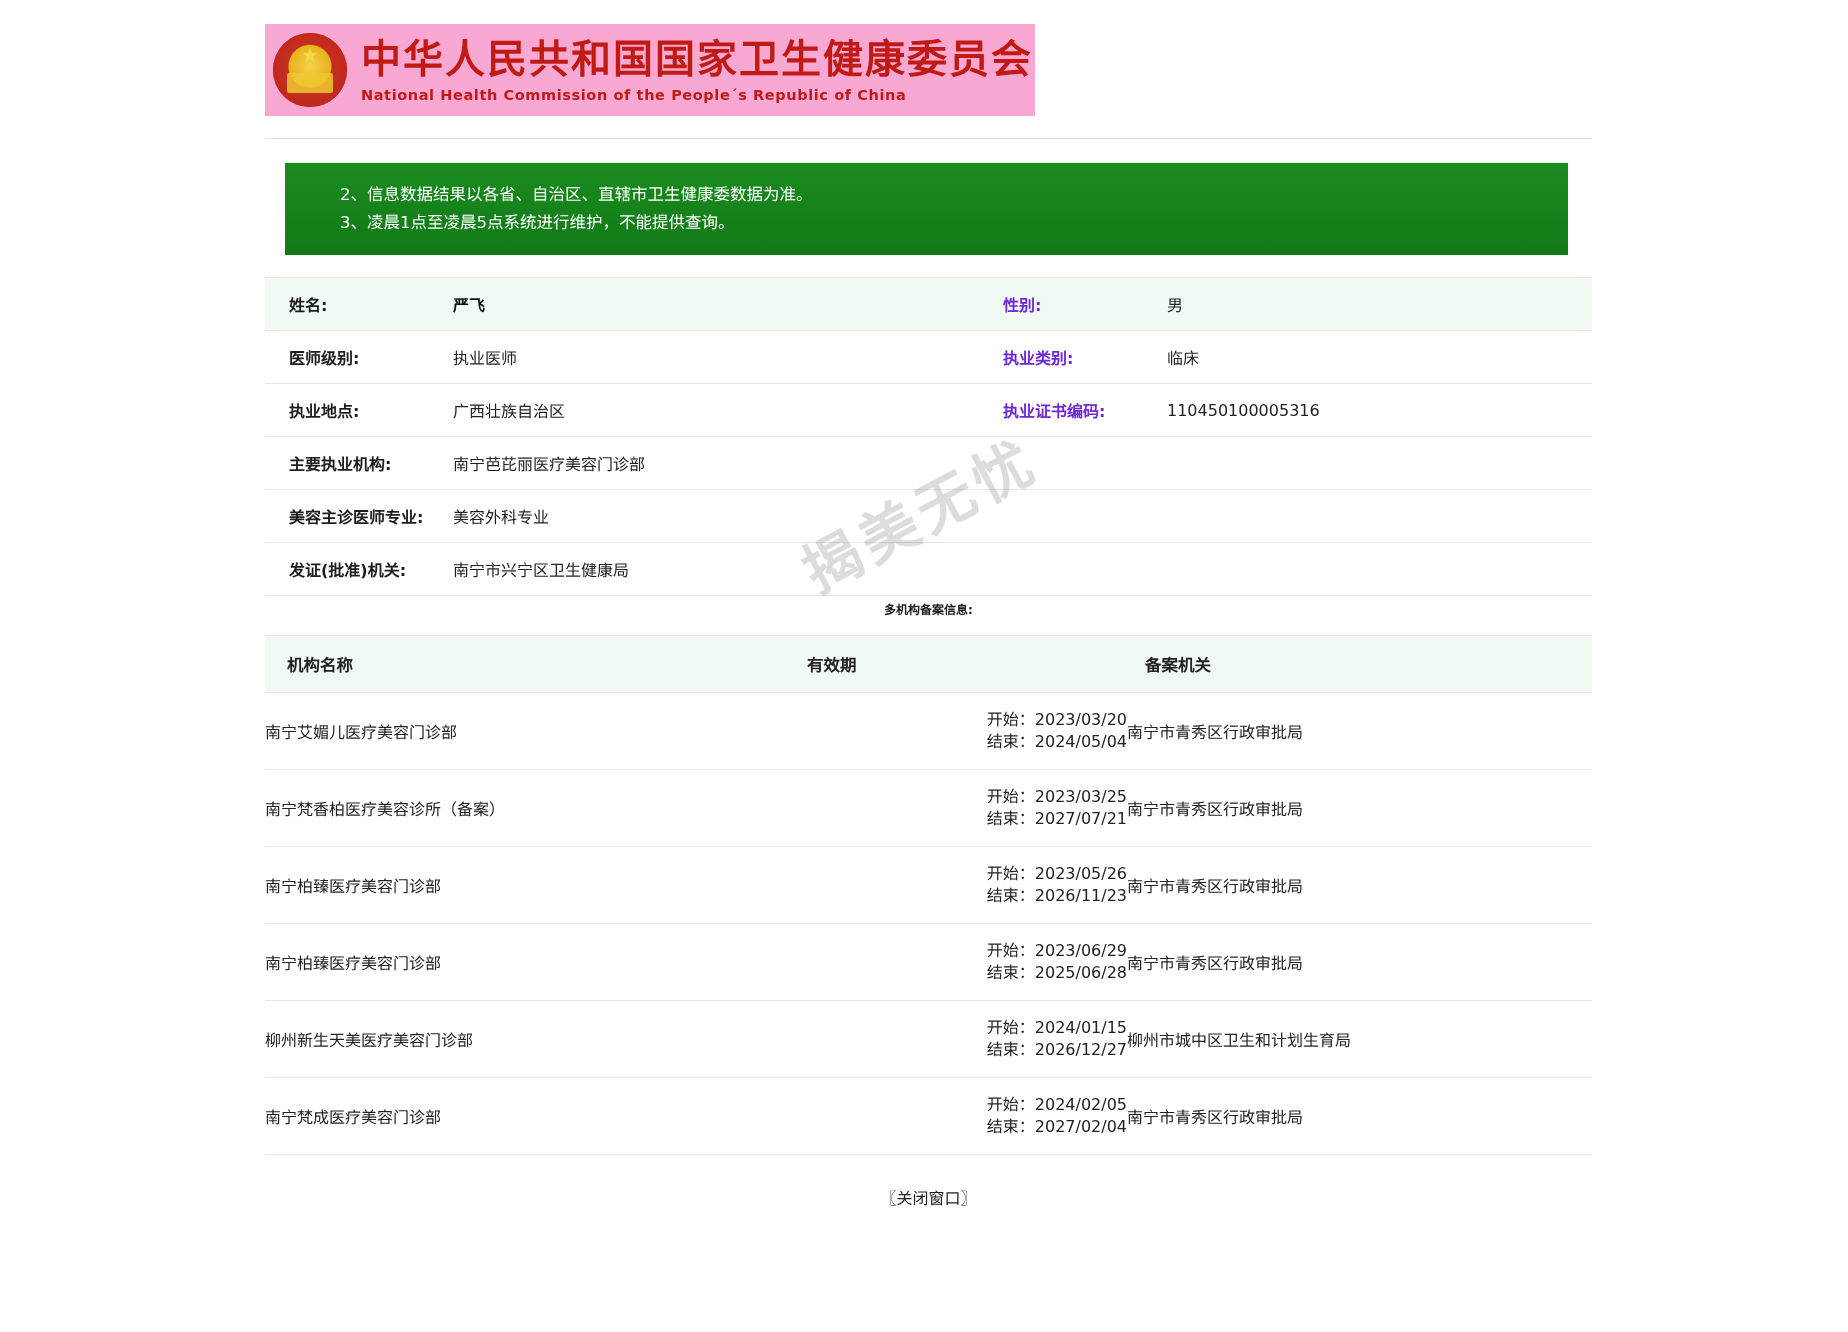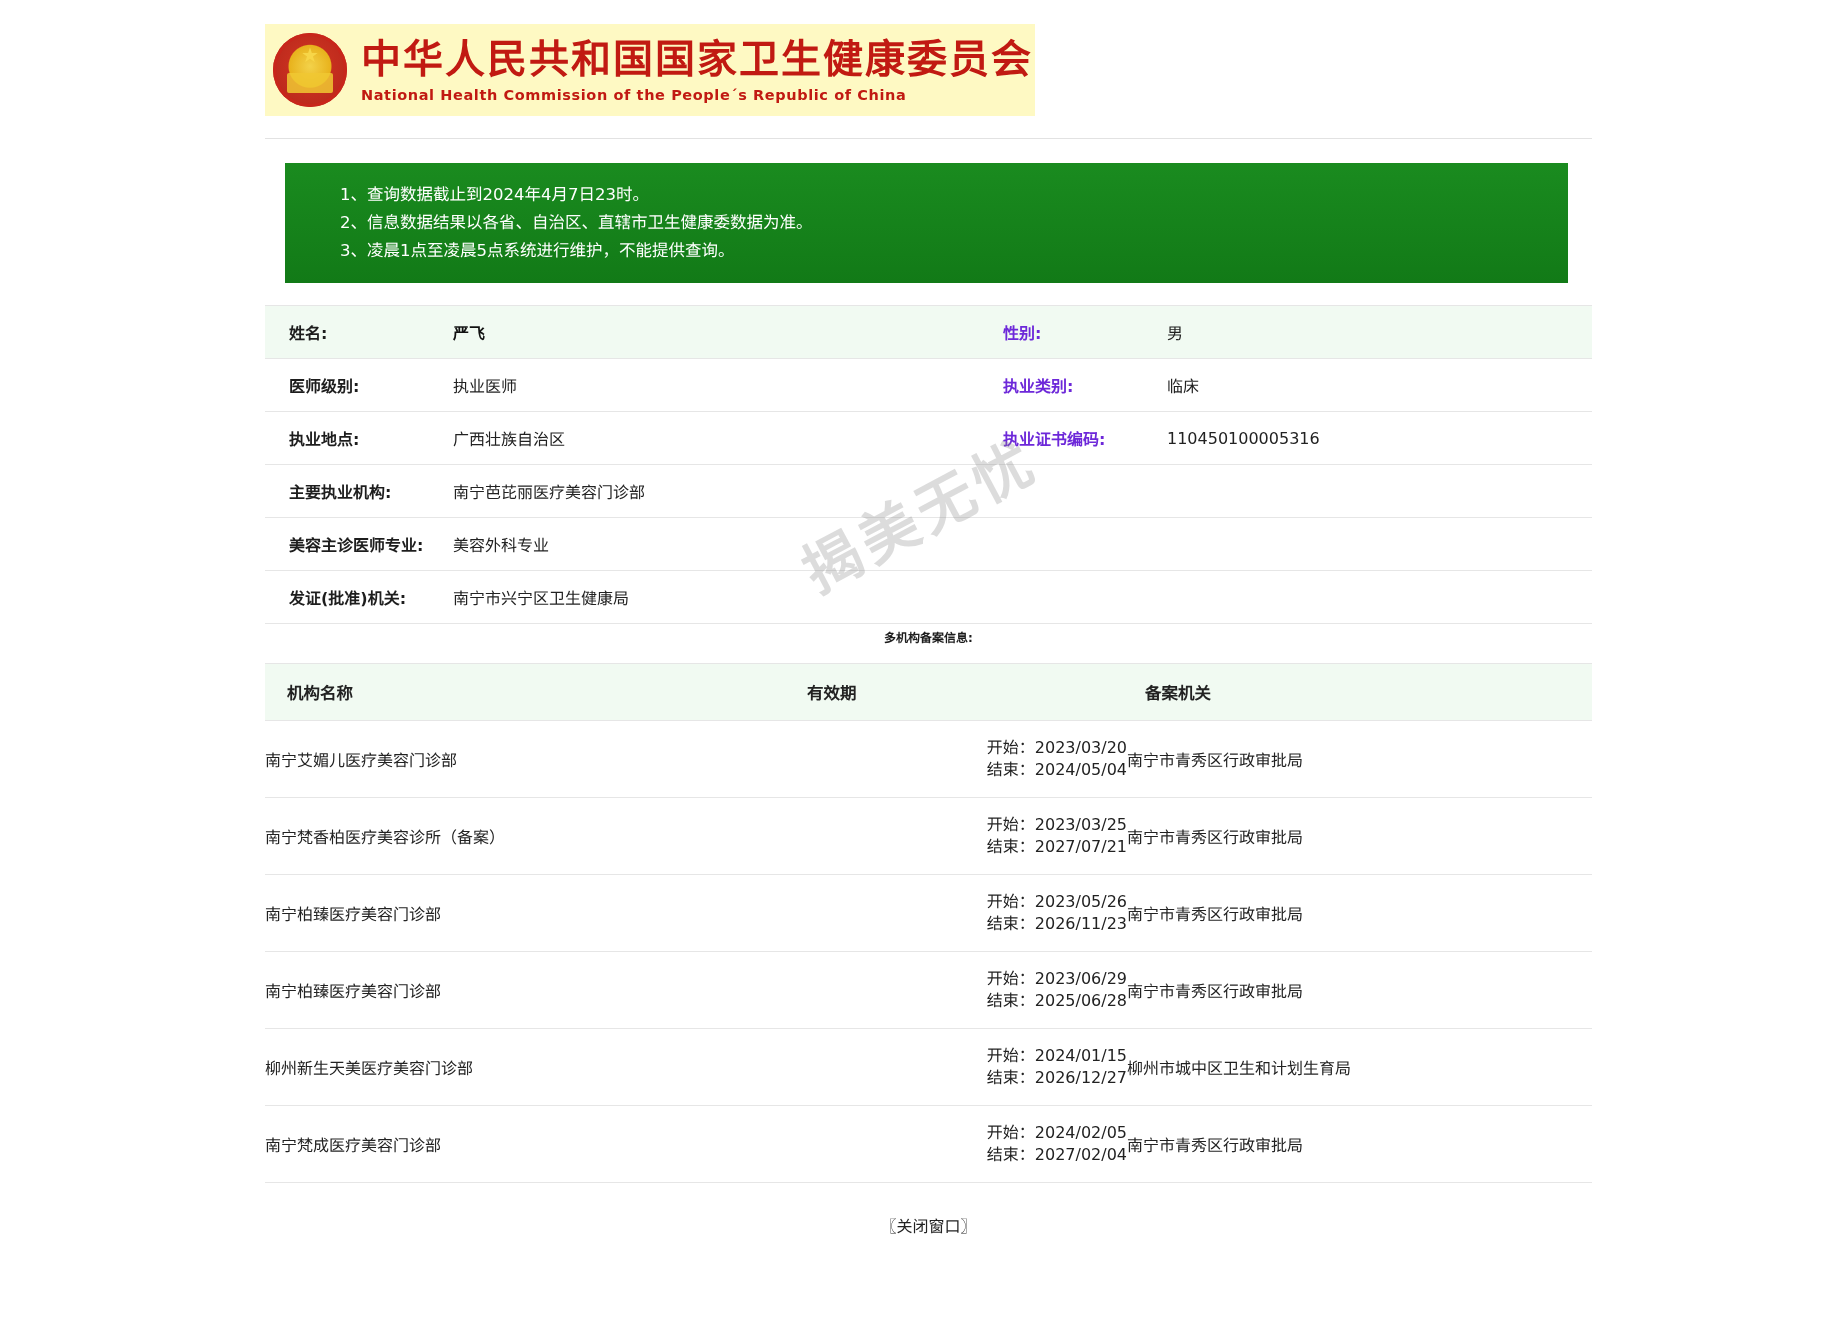--- a/index.html
+++ b/index.html
@@ -17,21 +17,21 @@
     overflow: hidden;
   }
 
   
   .header {
     padding: 24px 0 0 265px;
   }
   .logo-block {
     display: flex;
     align-items: center;
-    background: #fef9c3;
+    background: #f9a8d4;
     width: 770px;
     height: 92px;
     padding-left: 8px;
     box-sizing: border-box;
   }
   .emblem {
     width: 74px;
     height: 74px;
     border-radius: 50%;
     background: radial-gradient(circle at 50% 45%, #f3d24a 0%, #e8b21c 38%, #c62f1f 40%, #b3241a 100%);
@@ -187,21 +187,20 @@
       <div>
         <div class="title-cn">中华人民共和国国家卫生健康委员会</div>
         <div class="title-en">National Health Commission of the People´s Republic of China</div>
       </div>
     </div>
   </div>
 
   <div class="hrule"></div>
 
   <div class="notice">
-    <div>1、查询数据截止到2024年4月7日23时。</div>
     <div>2、信息数据结果以各省、自治区、直辖市卫生健康委数据为准。</div>
     <div>3、凌晨1点至凌晨5点系统进行维护，不能提供查询。</div>
   </div>
 
   <table class="info-table">
     <tbody>
       <tr>
         <td class="lbl">姓名:</td>
         <td class="val name-val">严飞</td>
         <td class="lbl2">性别:</td>

